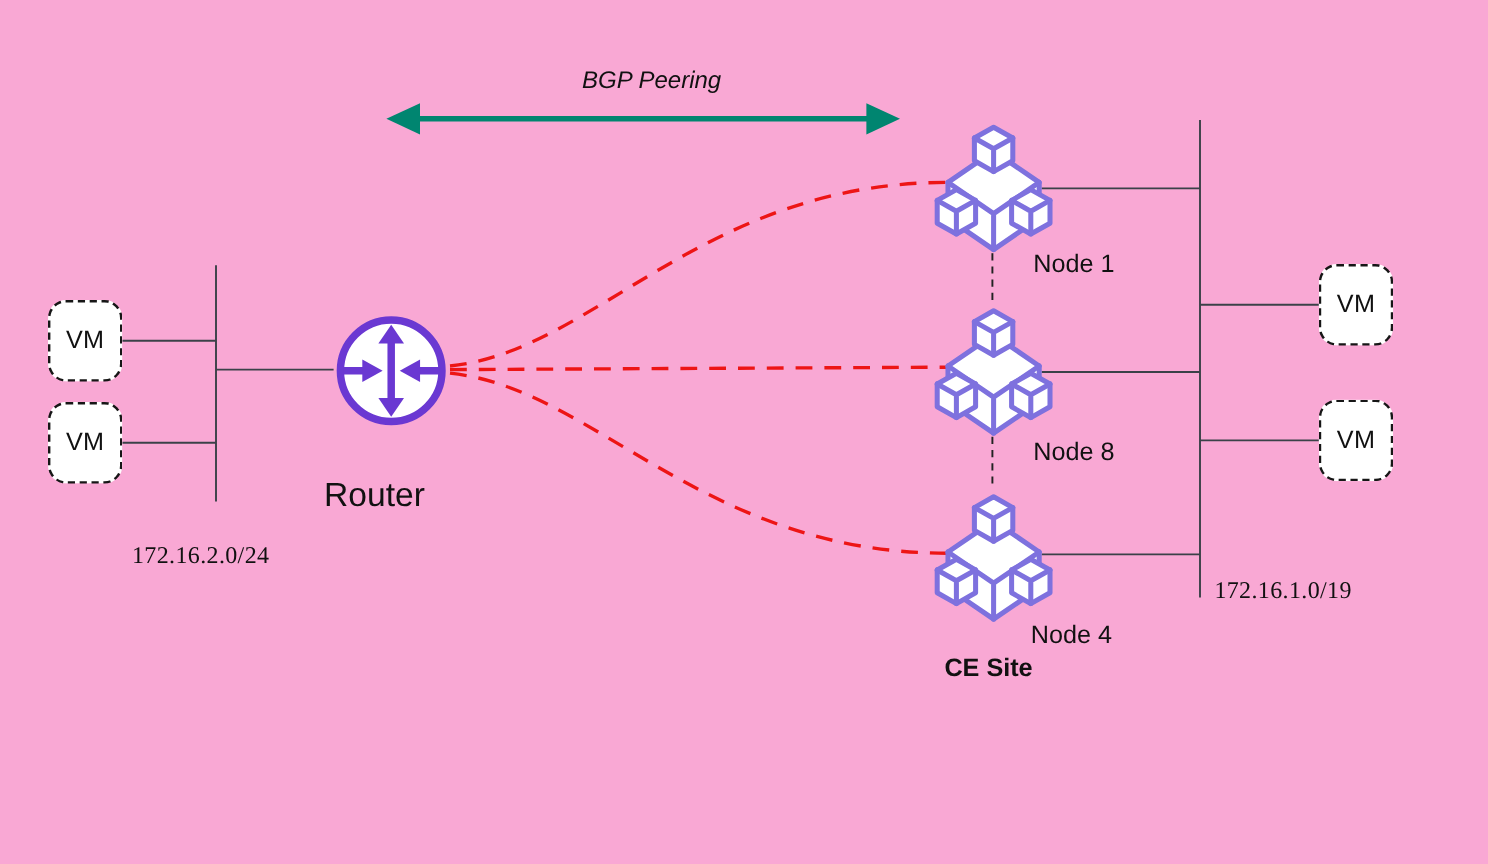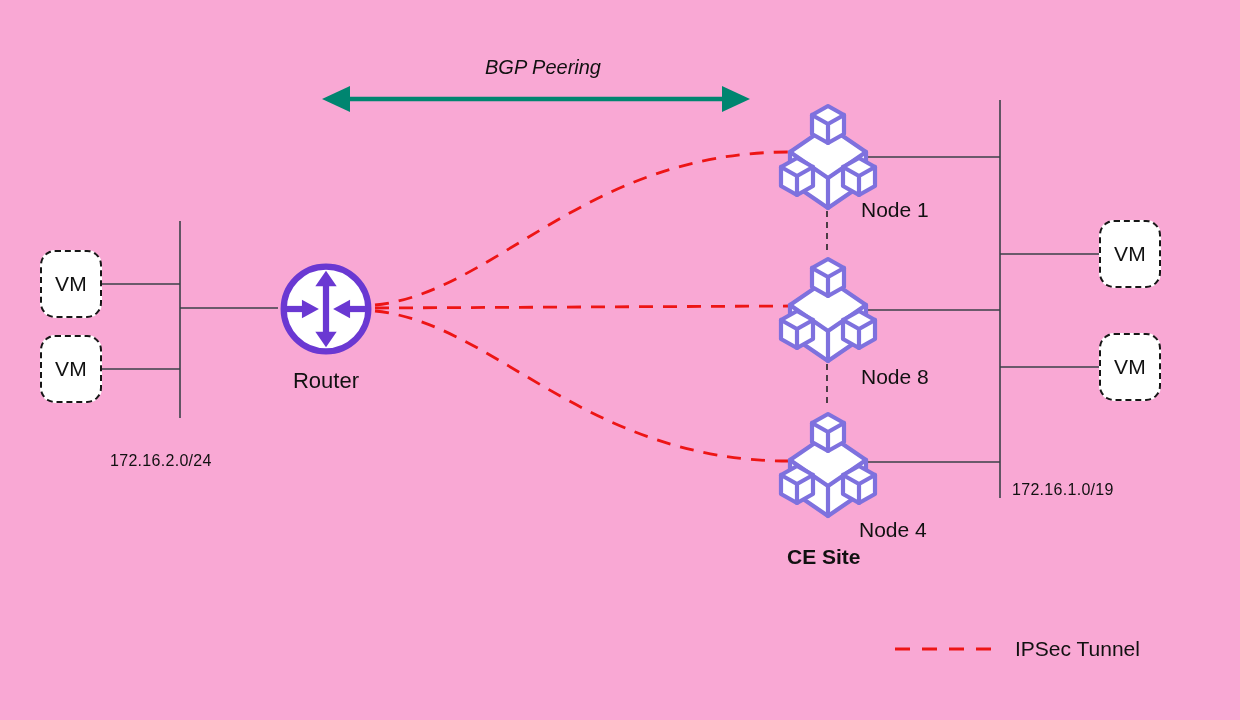--- a/index.html
+++ b/index.html
@@ -21,24 +21,24 @@
   #wires{position:absolute;left:0;top:0;}
   .wire{stroke:var(--wire-dark);stroke-width:1.6;fill:none;}
   .wire-dashed{stroke:#222222;stroke-width:1.6;fill:none;stroke-dasharray:6 5;}
   .tunnel{stroke:var(--tunnel-red);stroke-width:2.8;fill:none;stroke-dasharray:14 10;}
   .bgp-shaft{stroke:var(--bgp-teal);stroke-width:4.5;fill:none;}
   .bgp-head{fill:var(--bgp-teal);stroke:none;}
 
   
   .lbl{position:absolute;color:var(--text);white-space:nowrap;}
   .bgp-lbl{font-size:20px;font-style:italic;font-weight:500;width:200px;text-align:center;}
-  .router-lbl{font-size:22px;width:112px;text-align:center;}
+  .router-lbl{font-size:28px;width:112px;text-align:left;margin-top:29px;}
   .node-lbl{font-size:21px;}
   .ce-lbl{font-size:21px;font-weight:bold;}
-  .subnet-lbl{font-size:16px;letter-spacing:.3px;}
+  .subnet-lbl{font-size:20px;letter-spacing:.3px;font-family:Liberation Serif, serif;}
   .legend-lbl{font-size:21px;}
 
   
   .vm{position:absolute;width:62px;height:68px;border:2.4px dashed #161616;border-radius:15px;
       background:#ffffff;display:flex;align-items:center;justify-content:center;
       font-size:21px;font-weight:500;letter-spacing:.3px;text-align:right;}
 
   
   .router-icon{color:var(--router-purple);}
   .node-icon{color:var(--node-purple);}
@@ -134,33 +134,27 @@
     <use href="#iso-cube" x="65" y="54"></use>
   </svg>
   <svg class="abs node-icon" style="left:776px;top:410px" width="104" height="110" viewBox="0 0 104 110">
     <path class="cube-face" d="M52 24 L90 50 L90 80 L52 106 L14 80 L14 50 Z"></path>
     <path class="cube-edge" d="M14 50 L52 76 L90 50 M52 76 L52 106"></path>
     <use href="#iso-cube" x="34" y="2"></use>
     <use href="#iso-cube" x="3" y="54"></use>
     <use href="#iso-cube" x="65" y="54"></use>
   </svg>
 
-  <div class="lbl node-lbl" style="left:861px;top:198px">Node 1</div>
+  <div class="lbl node-lbl" style="left:861px;top:209px">Node 1</div>
   <div class="lbl node-lbl" style="left:861px;top:365px">Node 8</div>
   <div class="lbl node-lbl" style="left:859px;top:518px">Node 4</div>
   <div class="lbl ce-lbl" style="left:787px;top:545px">CE Site</div>
 
   <div class="vm" style="left:1099px;top:220px">
     <span>VM</span>
   </div>
   <div class="vm" style="left:1099px;top:333px">
     <span>VM</span>
   </div>
   <div class="lbl subnet-lbl" style="left:1012px;top:481px">172.16.1.0/19</div>
 
-  <div class="legend" style="left:893px;top:635px">
-    <svg width="110" height="28">
-      <path class="legend-dash" d="M2 14 H108" fill="none"></path>
-    </svg>
-    <span class="legend-lbl">IPSec Tunnel</span>
-  </div>
 
 </div>
 
 </body></html>

